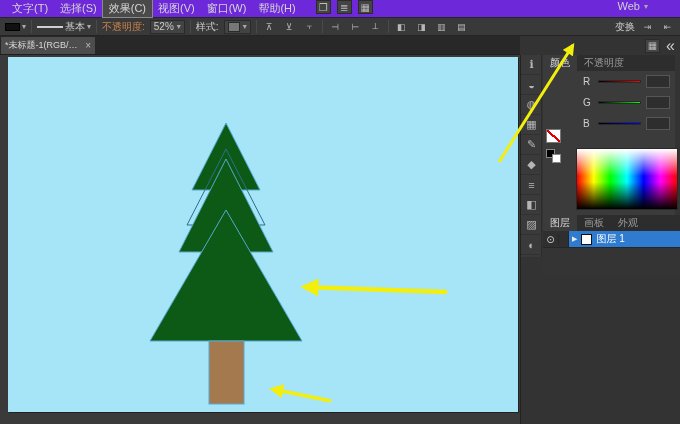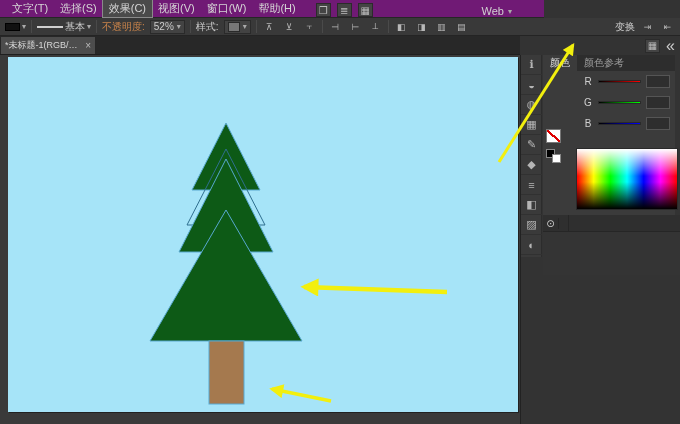--- a/index.html
+++ b/index.html
@@ -7,22 +7,22 @@
     --sel:#2f7bd0; --accent:#c9834a; --outline:#58a8cf;
   }
   *{box-sizing:border-box;}
   html,body{margin:0;padding:0;}
   body{
     width:680px;height:424px;position:relative;overflow:hidden;
     background:#333;font-family:"Liberation Sans","DejaVu Sans",sans-serif;
     color:#ccc;-webkit-font-smoothing:antialiased;
   }
   
-  .menubar{position:absolute;left:0;top:0;width:544px;height:18px;background:#701a75;
-    border-bottom:1px solid #262626;display:flex;align-items:flex-end;padding:0 6px;font-size:11px;}
+  .menubar{position:absolute;left:0;top:0;width:680px;height:18px;background:#6d28d9;
+    border-bottom:1px solid #262626;display:flex;align-items:flex-start;padding:0 6px;font-size:11px;}
   .menu-item{padding:1px 6px;color:#d6d6d6;white-space:nowrap;cursor:default;}
   .menu-item.hl{background:#4a4a4a;outline:1px solid #8a8a8a;}
   .appbar-icons{display:flex;gap:6px;margin-left:14px;}
   .mini-ic{width:15px;height:14px;display:flex;align-items:center;justify-content:center;
     font-size:10px;color:#bdbdbd;background:#444;border:1px solid #2b2b2b;}
   .workspace{margin-left:auto;display:flex;align-items:center;gap:4px;color:#d0d0d0;font-size:11px;padding-right:26px;}
   .chev{font-size:8px;color:#aaa;}
   
   .controlbar{position:absolute;left:0;top:18px;width:680px;height:18px;background:#393939;
     border-bottom:1px solid #242424;display:flex;align-items:center;gap:5px;padding:0 5px;font-size:10px;}
@@ -51,21 +51,21 @@
   
   .dock{position:absolute;left:520px;top:36px;width:160px;height:388px;background:#333;
     border-left:1px solid #222;}
   .dock-header{position:absolute;left:520px;top:36px;width:160px;height:19px;display:flex;
     align-items:center;justify-content:flex-end;gap:6px;padding:0 5px;background:#333;}
   .strip{position:absolute;left:521px;top:55px;width:21px;height:202px;background:#3a3a3a;
     border-right:1px solid #2c2c2c;display:flex;flex-direction:column;}
   .strip-ic{width:21px;height:20px;display:flex;align-items:center;justify-content:center;
     color:#b5b5b5;font-size:11px;border-bottom:1px solid #313131;cursor:default;}
   
-  .color-panel{position:absolute;left:543px;top:55px;width:132px;height:160px;background:#3b3b3b;text-align:center;}
+  .color-panel{position:absolute;left:543px;top:55px;width:132px;height:160px;background:#3b3b3b;}
   .panel-tabs{display:flex;height:16px;background:#2d2d2d;font-size:10px;}
   .panel-tab{padding:1px 7px;color:#9a9a9a;display:flex;align-items:center;white-space:nowrap;}
   .panel-tab.active{background:#3b3b3b;color:#ddd;}
   .channel-row{display:flex;align-items:center;height:21px;padding:0 5px 0 40px;gap:5px;}
   .channel-label{width:10px;font-size:10px;color:#cfcfcf;}
   .channel-track{flex:1;height:3px;border:1px solid #2a2a2a;}
   .track-r{background:linear-gradient(to right,#000,#f00);}
   .track-g{background:linear-gradient(to right,#000,#0f0);}
   .track-b{background:linear-gradient(to right,#000,#00f);}
   .channel-value{width:24px;height:13px;background:#2e2e2e;border:1px solid #555;font-size:9px;color:#ddd;
@@ -186,21 +186,21 @@
   <div class="strip-ic">◆</div>
   <div class="strip-ic">≡</div>
   <div class="strip-ic">◧</div>
   <div class="strip-ic">▨</div>
   <div class="strip-ic">◐</div>
 </div>
 
 <div class="color-panel">
   <div class="panel-tabs">
     <div class="panel-tab active">颜色</div>
-    <div class="panel-tab">颜色参考</div>
+    <div class="panel-tab">不透明度</div>
   </div>
   <div class="channel-row">
     <span class="channel-label">R</span>
     <div class="channel-track track-r"></div>
     <div class="channel-value"></div>
   </div>
   <div class="channel-row">
     <span class="channel-label">G</span>
     <div class="channel-track track-g"></div>
     <div class="channel-value"></div>
@@ -214,23 +214,33 @@
     <div class="none-swatch"></div>
     <div class="bw-pair">
       <div class="bw-black"></div>
       <div class="bw-white"></div>
     </div>
   </div>
   <div class="spectrum"></div>
 </div>
 
 <div class="layers-panel">
+  <div class="panel-tabs">
+    <div class="panel-tab active">图层</div>
+    <div class="panel-tab">画板</div>
+    <div class="panel-tab">外观</div>
+  </div>
   <div class="layer-row">
     <div class="eye-cell">⊙</div>
     <div class="lock-cell"></div>
+    <div class="layer-sel">
+      <span class="expand-ic">▶</span>
+      <span class="layer-thumb"></span>
+      <span class="layer-name">图层 1</span>
+    </div>
   </div>
 </div>
 
 <svg class="overlay" viewBox="0 0 680 424" xmlns="http://www.w3.org/2000/svg">
   <defs>
     <marker id="ah" viewBox="0 0 10 10" refX="8" refY="5" markerWidth="4.2" markerHeight="4" orient="auto-start-reverse">
       <path d="M0,0 L10,5 L0,10 z" class="ahead"></path>
     </marker>
   </defs>
 

